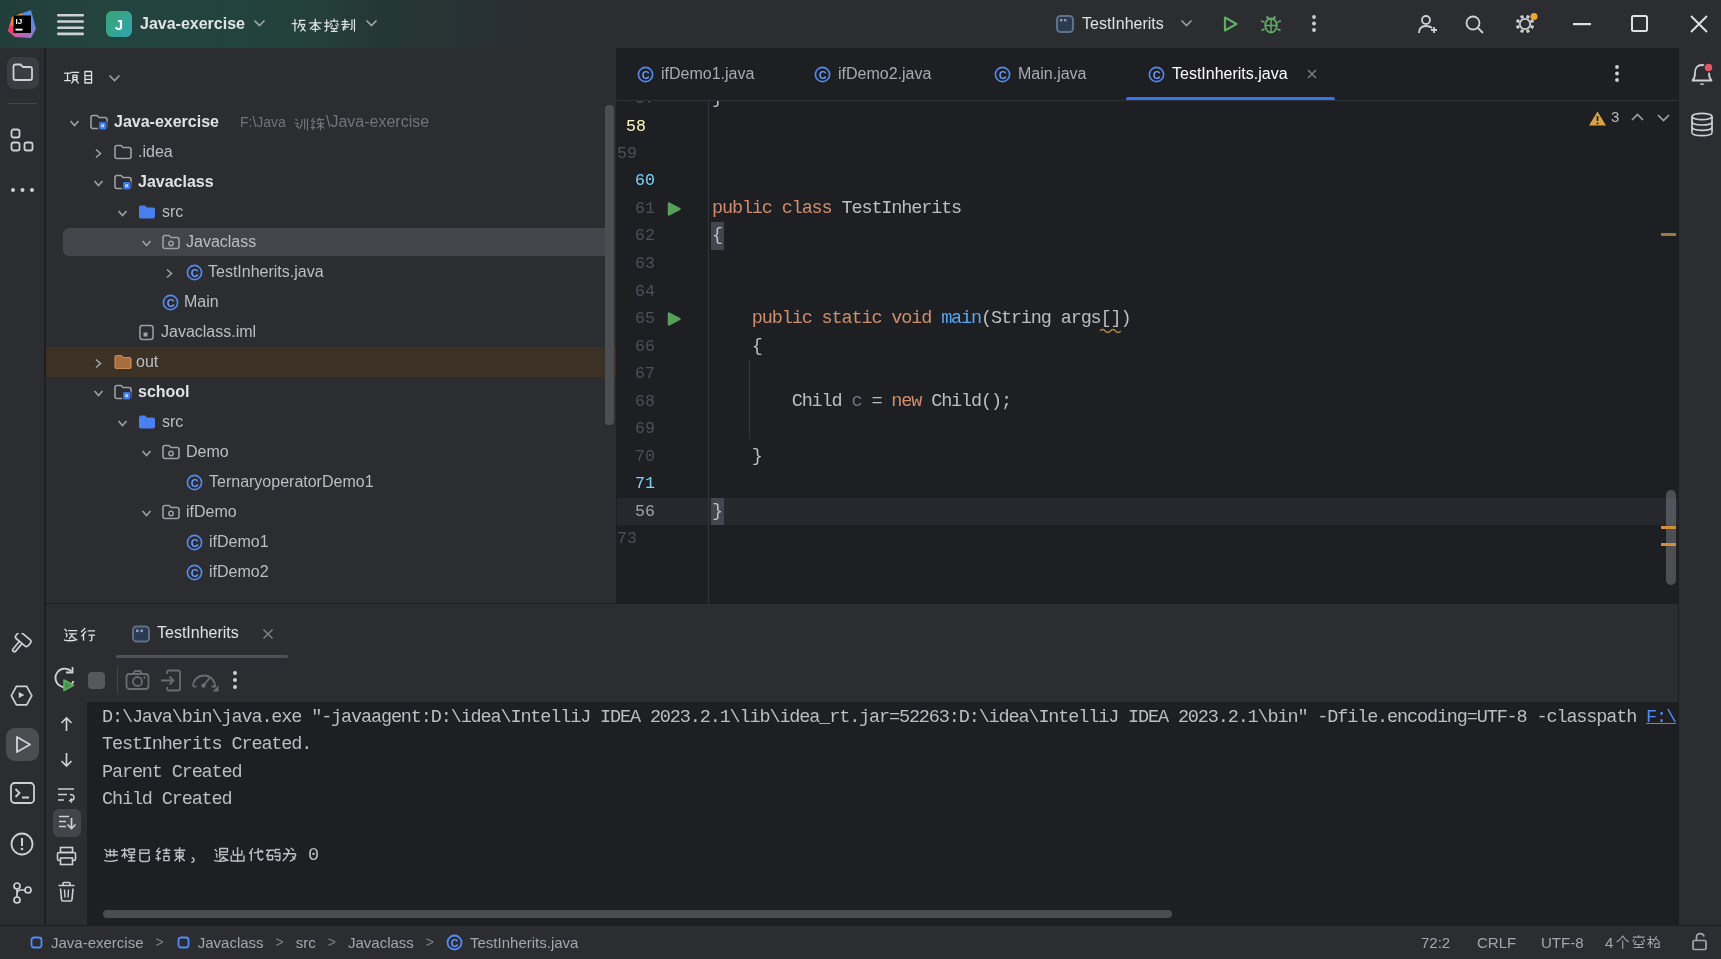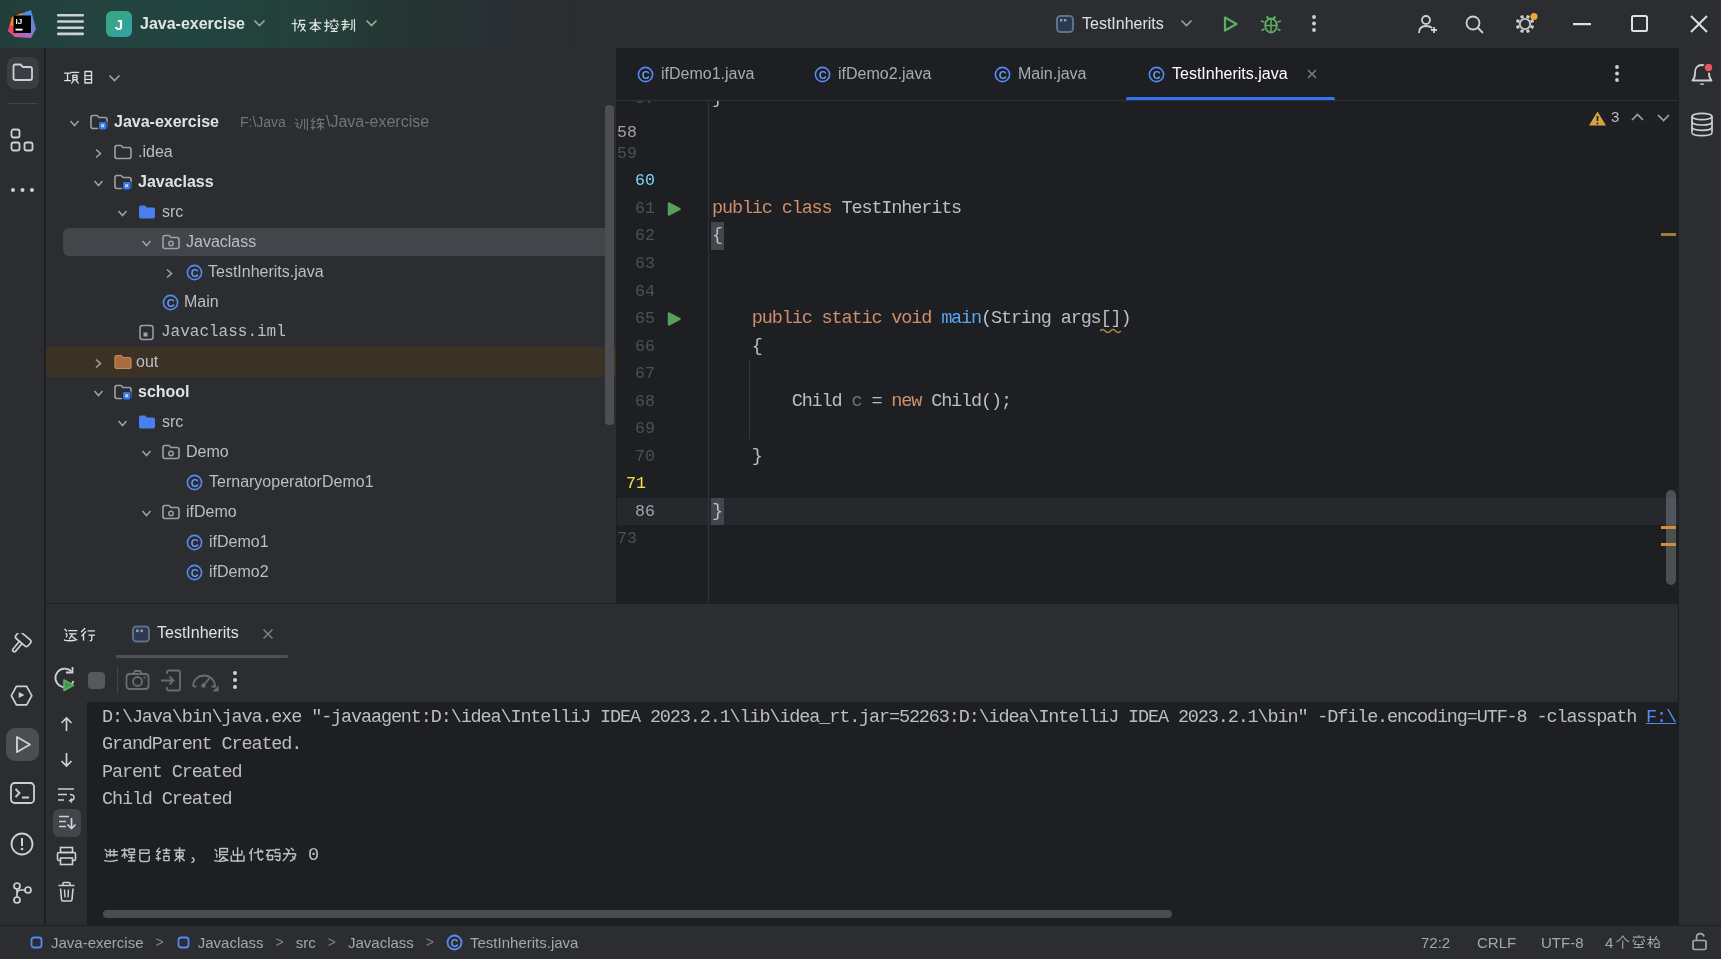--- a/index.html
+++ b/index.html
@@ -332,21 +332,21 @@
         </svg></div>
       <span style="position:absolute;left:162px;top:50%;transform:translateY(-50%);color:#bcbec4;font-size:16px;white-space:pre">TestInherits.java</span>
     </div>
     <div style="position:absolute;left:0px;top:239px;width:570px;height:30px;">
       <div style="position:absolute;left:116px;top:7px"><svg width="17" height="17" viewBox="0 0 17 17" fill="none">
           <circle cx="8.5" cy="8.5" r="7.1" stroke="#548af7" stroke-width="1.6"></circle>
           <text x="8.7" y="12.8" text-anchor="middle" font-family="Liberation Sans" font-size="11" font-weight="bold" fill="#6b9bfa">C</text>
         </svg></div>
       <span style="position:absolute;left:138px;top:50%;transform:translateY(-50%);color:#bcbec4;font-size:16px;white-space:pre">Main</span>
     </div>
-    <div style="position:absolute;left:0px;top:269px;width:570px;height:30px;font-family:Liberation Mono, monospace;">
+    <div style="position:absolute;left:0px;top:269px;width:570px;height:30px;">
       <div style="position:absolute;left:92px;top:7px"><svg width="17" height="17" viewBox="0 0 17 17" fill="none">
           <rect x="2" y="1.5" width="13" height="14" rx="2.5" stroke="#9da0a6" stroke-width="1.5"></rect>
           <rect x="5.5" y="8.5" width="4" height="4" fill="#9da0a6"></rect>
         </svg></div>
       <span style="position:absolute;left:115px;top:50%;transform:translateY(-50%);color:#bcbec4;font-size:16px;white-space:pre">Javaclass.iml</span>
     </div>
     <div style="position:absolute;left:0px;top:299px;width:570px;height:30px;background:#3b3225"></div>
     <div style="position:absolute;left:0px;top:299px;width:570px;height:30px;">
       <div style="position:absolute;left:46px;top:9px"><svg width="13" height="13" viewBox="0 0 13 13" fill="none">
           <path d="M4,2.5 L8.5,6.5 L4,10.5" stroke="#9da0a6" stroke-width="1.6"></path>
@@ -460,21 +460,21 @@
     </svg>
   </div>
 <div style="position:absolute;left:617px;top:100px;width:1061px;height:1px;background:#2e3136"></div>
 <div style="position:absolute;left:617px;top:101px;width:1061px;height:503px;overflow:hidden">
     <div style="position:absolute;left:0px;top:396.50000000000006px;width:1061px;height:27.5px;background:#26282e"></div>
     <div style="position:absolute;left:91px;top:0px;width:1px;height:503px;background:#313438"></div>
     <div style="position:absolute;left:131.5px;top:258px;width:1px;height:80px;background:#33363b"></div>
     <div style="position:absolute;left:0px;top:-16.359999999999992px;width:38px;height:27.52px;display:flex;align-items:center;justify-content:flex-end;color:#4b5059">
       <span class="mono" style="font-size:16.6px;letter-spacing:0">57</span>
     </div>
-    <div style="position:absolute;left:0px;top:18px;width:38px;height:27.52px;display:flex;align-items:center;justify-content:flex-start;color:#a3a3a3">
+    <div style="position:absolute;left:0px;top:12px;width:38px;height:27.52px;display:flex;align-items:center;justify-content:center;color:#fef9c3">
       <span class="mono" style="font-size:16.6px;letter-spacing:0">58</span>
     </div>
     <div style="position:absolute;left:0px;top:38.68px;width:38px;height:27.52px;display:flex;align-items:center;color:#4b5059">
       <span class="mono" style="font-size:16.6px;letter-spacing:0">59</span>
     </div>
     <div style="position:absolute;left:0px;top:66.2px;width:38px;height:27.52px;display:flex;align-items:center;justify-content:flex-end;color:#7dd3fc">
       <span class="mono" style="font-size:16.6px;letter-spacing:0">60</span>
     </div>
     <div style="position:absolute;left:0px;top:93.72000000000001px;width:38px;height:27.52px;display:flex;align-items:center;justify-content:flex-end;color:#4b5059">
       <span class="mono" style="font-size:16.6px;letter-spacing:0">61</span>
@@ -499,25 +499,25 @@
     </div>
     <div style="position:absolute;left:0px;top:286.36px;width:38px;height:27.52px;display:flex;align-items:center;justify-content:flex-end;color:#4b5059">
       <span class="mono" style="font-size:16.6px;letter-spacing:0">68</span>
     </div>
     <div style="position:absolute;left:0px;top:313.88px;width:38px;height:27.52px;display:flex;align-items:center;justify-content:flex-end;color:#4b5059">
       <span class="mono" style="font-size:16.6px;letter-spacing:0">69</span>
     </div>
     <div style="position:absolute;left:0px;top:341.4px;width:38px;height:27.52px;display:flex;align-items:center;justify-content:flex-end;color:#4b5059">
       <span class="mono" style="font-size:16.6px;letter-spacing:0">70</span>
     </div>
-    <div style="position:absolute;left:0px;top:368.91999999999996px;width:38px;height:27.52px;display:flex;align-items:center;justify-content:center;color:#fde047">
+    <div style="position:absolute;left:0px;top:368.91999999999996px;width:38px;height:27.52px;display:flex;align-items:center;justify-content:flex-end;color:#7dd3fc">
       <span class="mono" style="font-size:16.6px;letter-spacing:0">71</span>
     </div>
     <div style="position:absolute;left:0px;top:396.44000000000005px;width:38px;height:27.52px;display:flex;align-items:center;justify-content:flex-end;color:#a1a3ab">
-      <span class="mono" style="font-size:16.6px;letter-spacing:0">86</span>
+      <span class="mono" style="font-size:16.6px;letter-spacing:0">56</span>
     </div>
     <div style="position:absolute;left:0px;top:423.96000000000004px;width:38px;height:27.52px;display:flex;align-items:center;color:#4b5059">
       <span class="mono" style="font-size:16.6px;letter-spacing:0">73</span>
     </div>
     <svg style="position:absolute;left:49px;top:99.98000000000002px" width="16" height="16" viewBox="0 0 16 16" fill="none">
       <path d="M3,2.5 L13.5,8 L3,13.5 z" fill="#57a05c" stroke="#57a05c" stroke-width="2.5" stroke-linejoin="round"></path>
     </svg>
     <svg style="position:absolute;left:49px;top:210.06px" width="16" height="16" viewBox="0 0 16 16" fill="none">
       <path d="M3,2.5 L13.5,8 L3,13.5 z" fill="#57a05c" stroke="#57a05c" stroke-width="2.5" stroke-linejoin="round"></path>
     </svg>
@@ -639,21 +639,21 @@
 <svg style="position:absolute;left:57px;top:881px" width="19" height="21" viewBox="0 0 19 21" fill="none">
     <path d="M1.5,4.5 h16 M6,4.5 v-2 q0,-1 1,-1 h5 q1,0 1,1 v2" stroke="#ced0d6" stroke-width="1.6"></path>
     <path d="M3.5,7.5 l1,11 q0.1,1.5 1.5,1.5 h7.5 q1.4,0 1.5,-1.5 l1,-11" stroke="#ced0d6" stroke-width="1.6"></path>
     <path d="M7.5,8.5 l0.5,8 M11.5,8.5 l-0.5,8" stroke="#ced0d6" stroke-width="1.4"></path>
   </svg>
 <div style="position:absolute;left:87px;top:702px;width:1591px;height:223px;background:#1e1f22;overflow:hidden">
     <div style="position:absolute;left:15px;top:1.3000000000000007px;height:27.5px;display:flex;align-items:center">
       <span class="mono" style="color:#bcbec4">D:\Java\bin\java.exe "-javaagent:D:\idea\IntelliJ IDEA 2023.2.1\lib\idea_rt.jar=52263:D:\idea\IntelliJ IDEA 2023.2.1\bin" -Dfile.encoding=UTF-8 -classpath <span style="color:#548af7;text-decoration:underline">F:\</span></span>
     </div>
     <div style="position:absolute;left:15px;top:28.8px;height:27.5px;display:flex;align-items:center">
-      <span class="mono" style="color:#bcbec4">GrandParent Created.</span>
+      <span class="mono" style="color:#bcbec4">TestInherits Created.</span>
     </div>
     <div style="position:absolute;left:15px;top:56.3px;height:27.5px;display:flex;align-items:center">
       <span class="mono" style="color:#bcbec4">Parent Created</span>
     </div>
     <div style="position:absolute;left:15px;top:83.8px;height:27.5px;display:flex;align-items:center">
       <span class="mono" style="color:#bcbec4">Child Created</span>
     </div>
   </div>
 <div style="position:absolute;left:102px;top:845px;width:500px;height:20px;display:flex;align-items:center">
     <svg width="17.2" height="17.2" viewBox="0 0 20 20" style="vertical-align:middle;margin-top:0px" stroke="#bcbec4" stroke-width="1.65">

